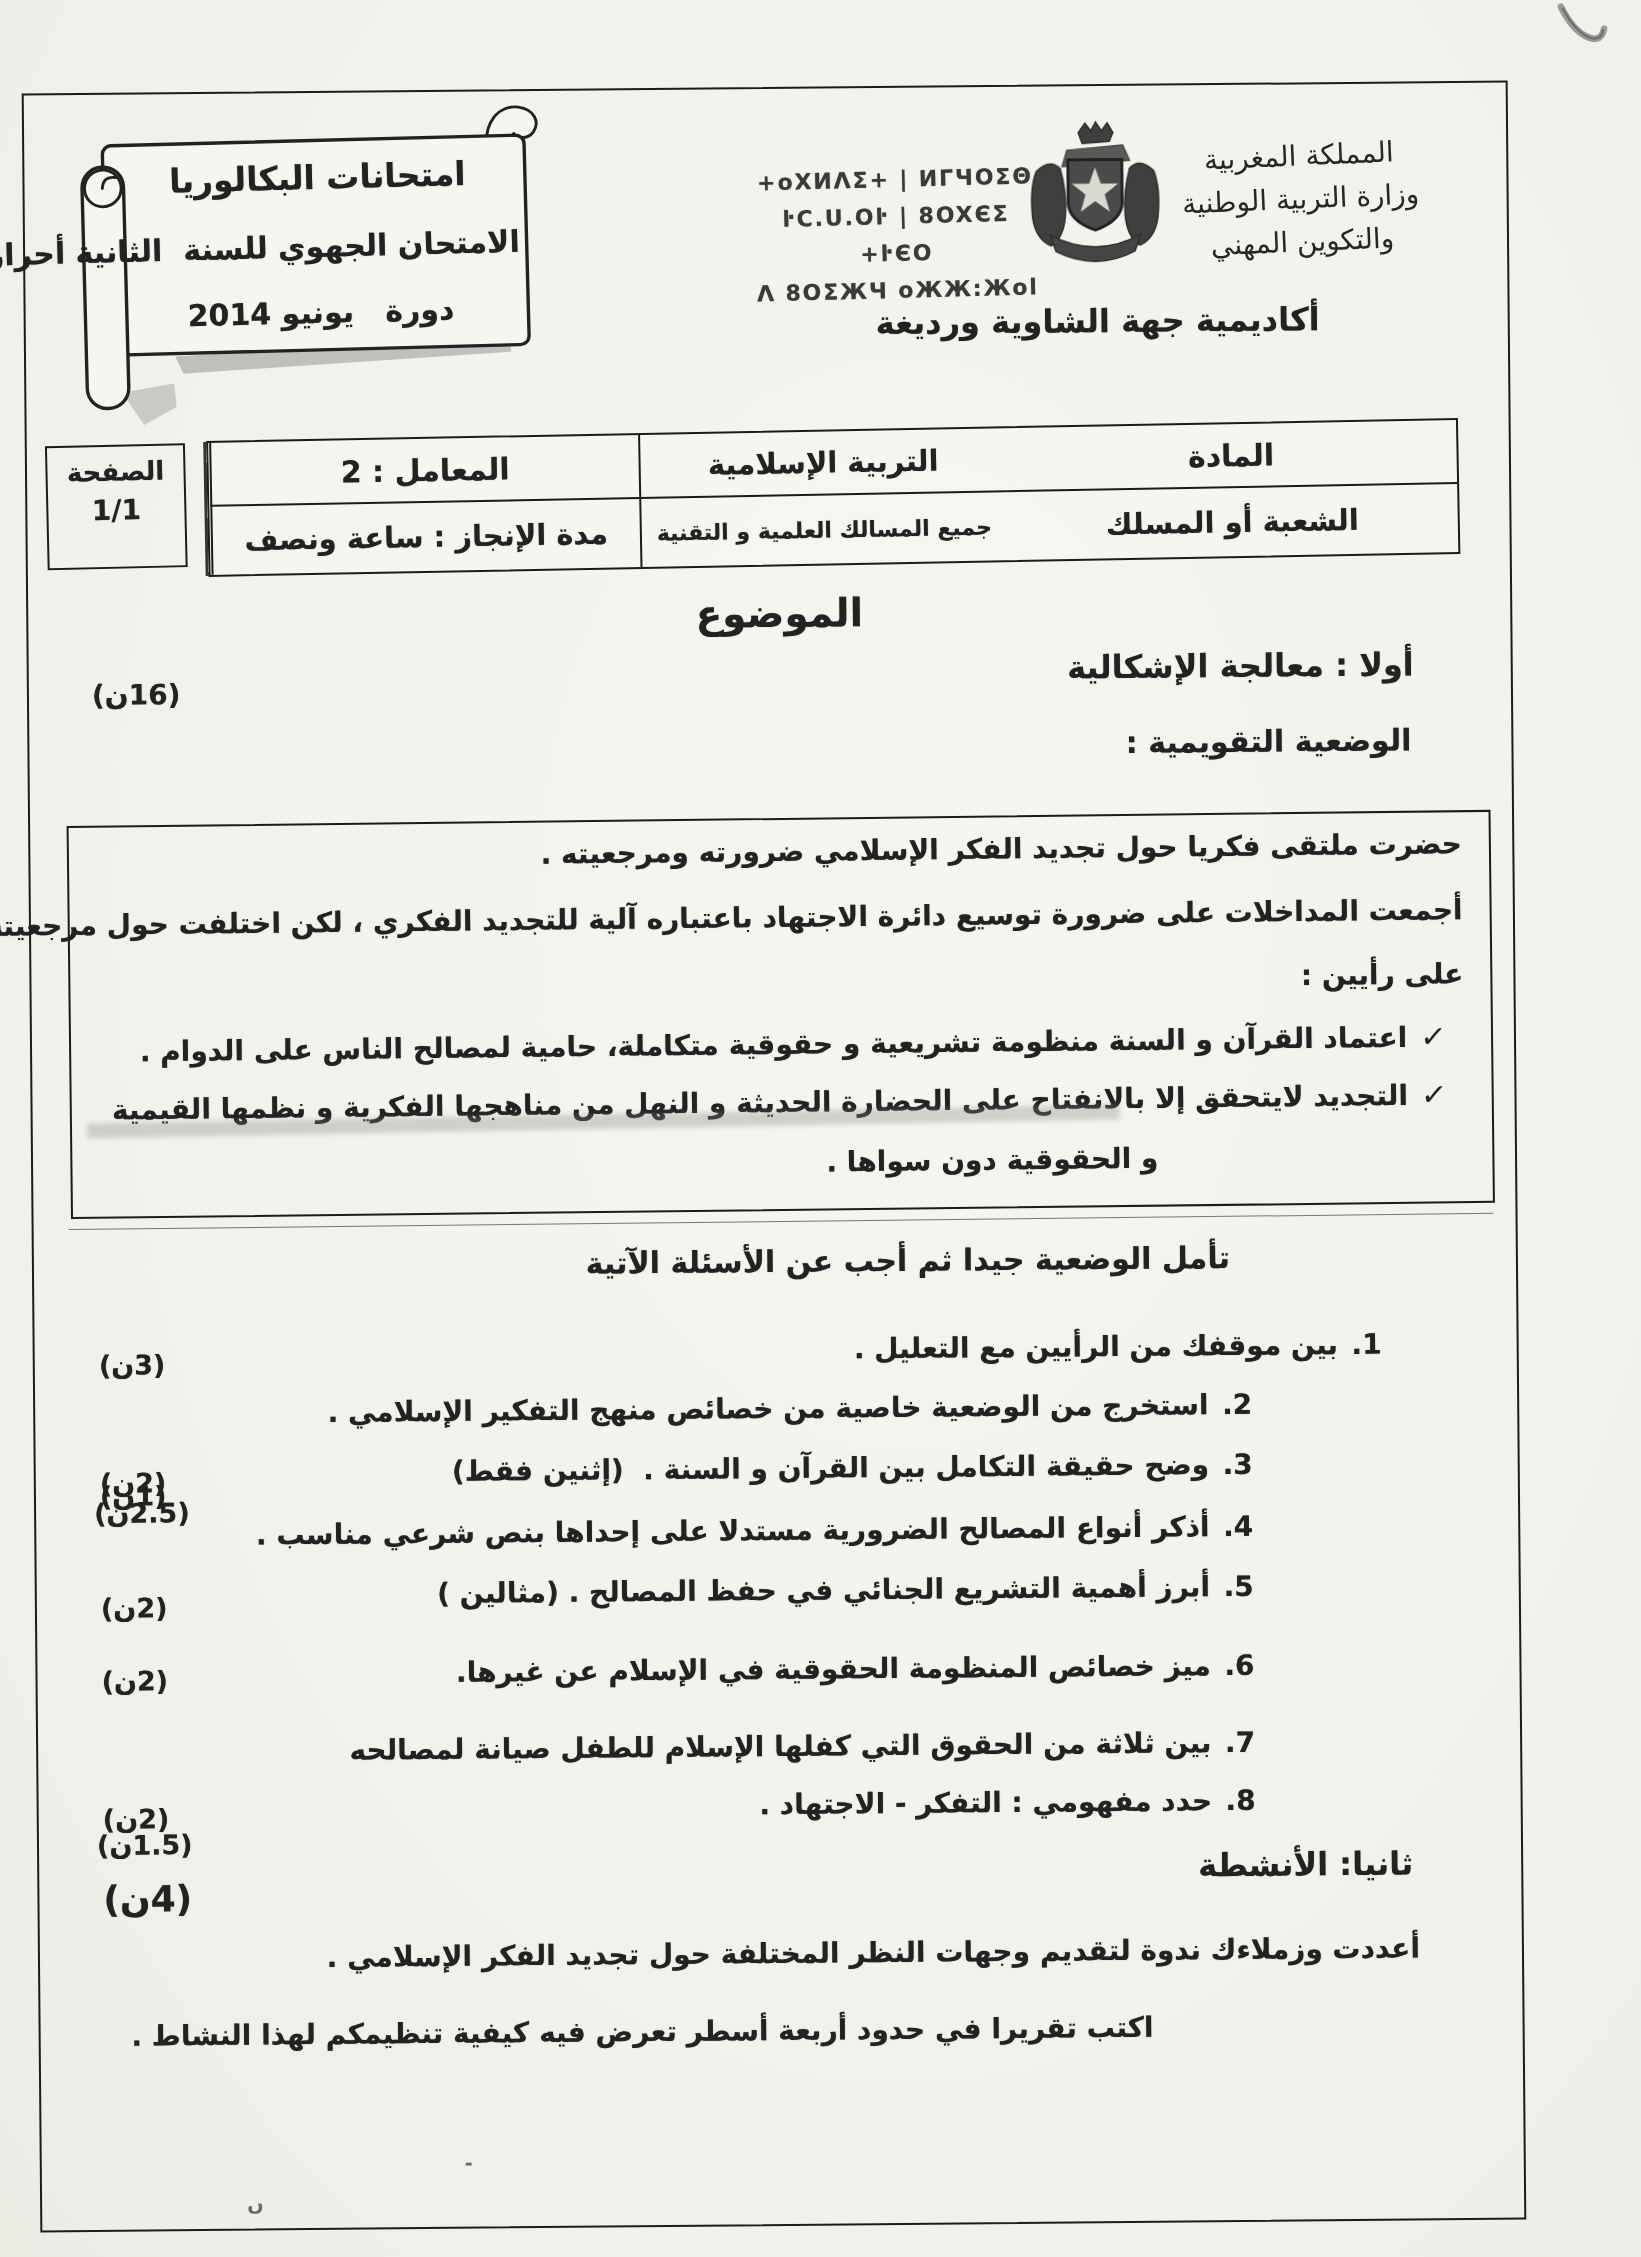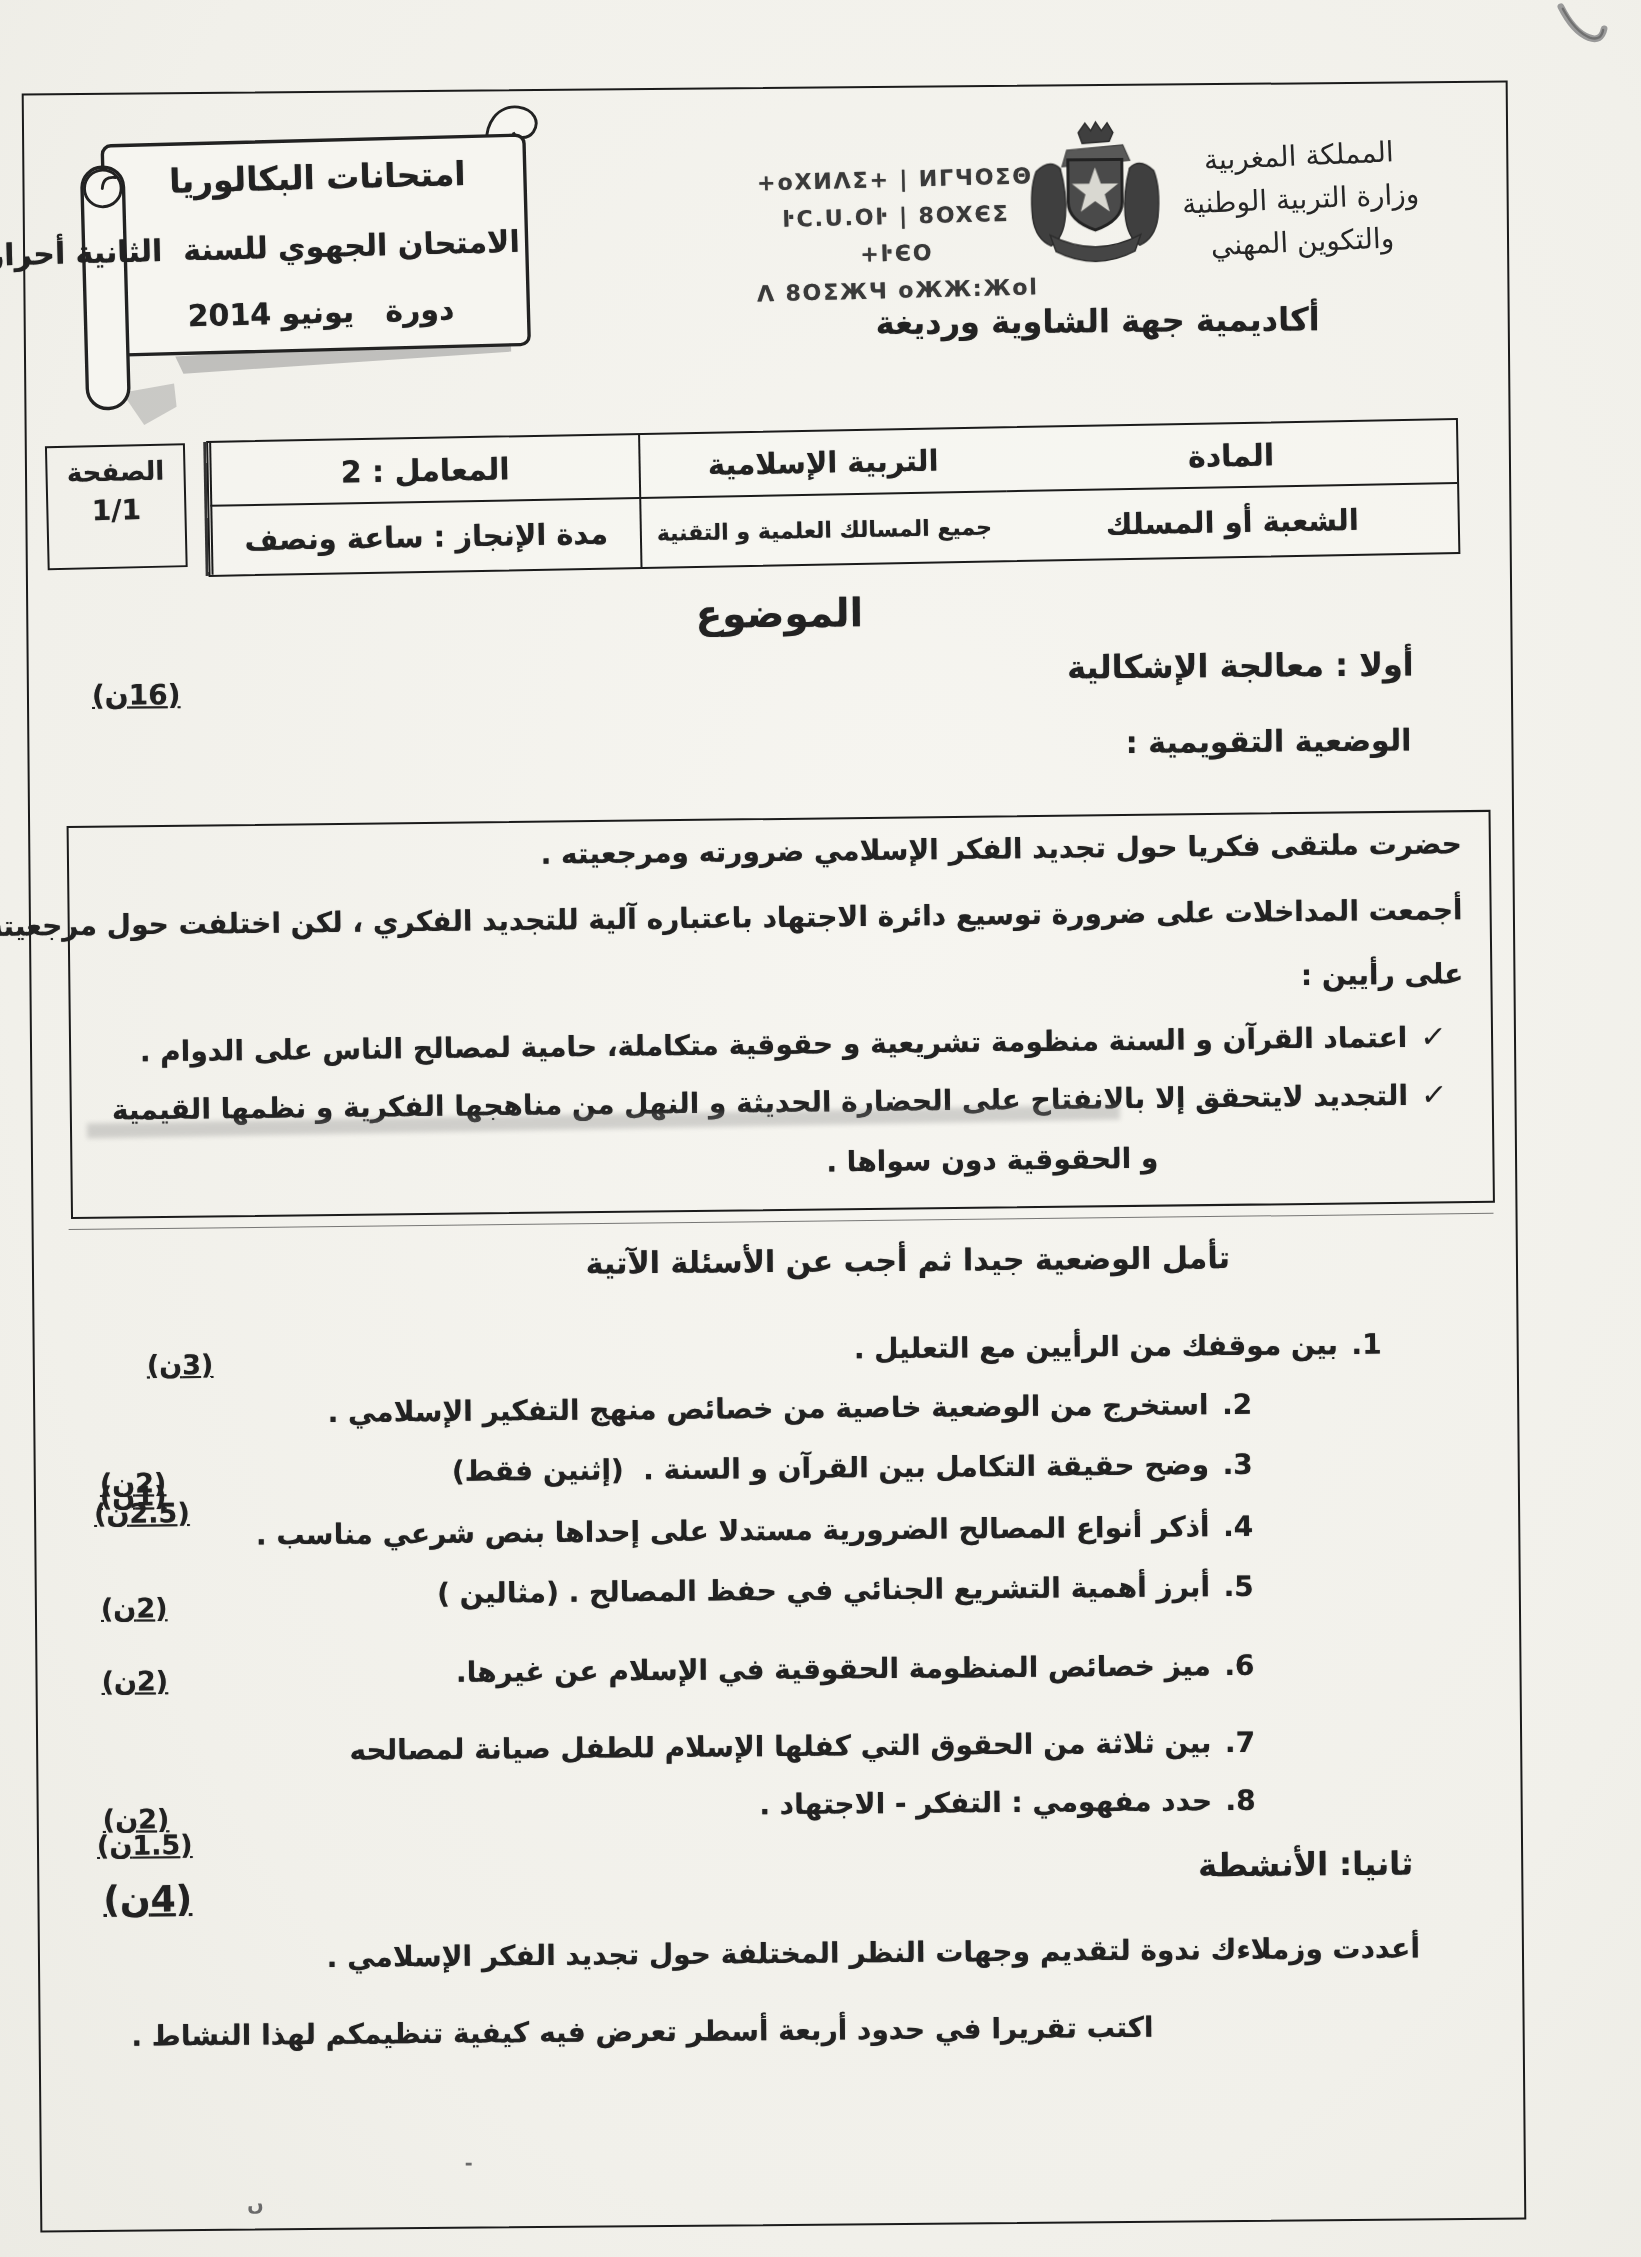--- a/index.html
+++ b/index.html
@@ -30,21 +30,21 @@
   .itable .r2{height:68px;}
   .itable .bl3{border-left:2.9px solid #1b1b1b;}
   .pagebox{position:absolute;left:19.3px;top:350px;width:140px;height:124px;box-sizing:border-box;border:2.9px solid #1b1b1b;transform:rotate(-0.8deg);text-align:center;}
   
   .sitbox{position:absolute;left:37px;top:729px;width:1424px;height:393px;box-sizing:border-box;border:2.9px solid #1b1b1b;transform:rotate(-0.15deg);}
   .bp{position:absolute;right:27px;font-size:28px;font-weight:bold;white-space:pre;text-shadow:0 0 1px rgba(40,40,40,.55);}
   .chk{display:inline-block;margin-left:13.5px;font-size:29px;transform:skewX(-8deg);}
   .smudge{position:absolute;left:15.4px;top:292px;width:1033px;height:14.5px;background:#858585;opacity:.32;filter:blur(2.9px);transform:rotate(-.4deg);}
   .q{position:absolute;font-size:28px;font-weight:bold;white-space:pre;text-shadow:0 0 1px rgba(40,40,40,.55);}
   .qn{margin-left:13.5px;}
-  .pt{position:absolute;font-size:27px;font-weight:bold;text-shadow:0 0 1px rgba(40,40,40,.55);text-decoration:underline;}
+  .pt{position:absolute;font-size:27px;font-weight:bold;text-shadow:0 0 1px rgba(40,40,40,.55);}
   .speck{position:absolute;color:#6a6a6a;font-size:19.3px;font-weight:bold;}
   .dline{position:absolute;left:35px;top:1132px;width:1425px;border-top:1.9px solid #4c4c4c;opacity:.75;transform:rotate(-0.15deg);}
   .curl{position:absolute;left:1554px;top:1.9px;}
 </style>
 </head>
 <body>
 
 <div class="curl">
   <svg width="56" height="48" viewBox="0 0 58 50">
     <path d="M7 5 q13 26 29 32 q13 5 16 -9" fill="none" stroke="#9a9a9a" stroke-width="7" stroke-linecap="round"></path>
@@ -134,21 +134,21 @@
 
   <div class="q" style="top:1244px;right:135px;"><span class="qn">1.</span><span>بين موقفك من الرأيين مع التعليل .</span></div>
   <div class="q" style="top:1303px;right:265px;"><span class="qn">2.</span><span>استخرج من الوضعية خاصية من خصائص منهج التفكير الإسلامي .</span></div>
   <div class="q" style="top:1363px;right:265px;"><span class="qn">3.</span><span>وضح حقيقة التكامل بين القرآن و السنة .  (إثنين فقط)</span></div>
   <div class="q" style="top:1425px;right:265px;"><span class="qn">4.</span><span>أذكر أنواع المصالح الضرورية مستدلا على إحداها بنص شرعي مناسب .</span></div>
   <div class="q" style="top:1485px;right:265px;"><span class="qn">5.</span><span>أبرز أهمية التشريع الجنائي في حفظ المصالح . (مثالين )</span></div>
   <div class="q" style="top:1564px;right:265px;"><span class="qn">6.</span><span>ميز خصائص المنظومة الحقوقية في الإسلام عن غيرها.</span></div>
   <div class="q" style="top:1641px;right:265px;"><span class="qn">7.</span><span>بين ثلاثة من الحقوق التي كفلها الإسلام للطفل صيانة لمصالحه</span></div>
   <div class="q" style="top:1699px;right:265px;"><span class="qn">8.</span><span>حدد مفهومي : التفكر - الاجتهاد .</span></div>
 
-  <div class="pt" style="left:64px;top:1255px;margin-left:48px;">(3ن)</div>
+  <div class="pt" style="left:64px;top:1255px;">(3ن)</div>
   <div class="pt" style="left:64px;top:1386px;">(1ن)</div>
   <div class="pt" style="left:64px;top:1373px;">(2ن)</div>
   <div class="pt" style="left:58px;top:1403px;">(2.5ن)</div>
   <div class="pt" style="left:64px;top:1498px;">(2ن)</div>
   <div class="pt" style="left:64px;top:1571px;">(2ن)</div>
   <div class="pt" style="left:58px;top:1735px;">(1.5ن)</div>
   <div class="pt" style="left:64px;top:1709px;">(2ن)</div>
 
   <div class="t" style="right:108px;top:1761px;font-size:32px;">ثانيا: الأنشطة</div>
   <div class="pt" style="left:64px;top:1784px;font-size:36px;">(4ن)</div>

